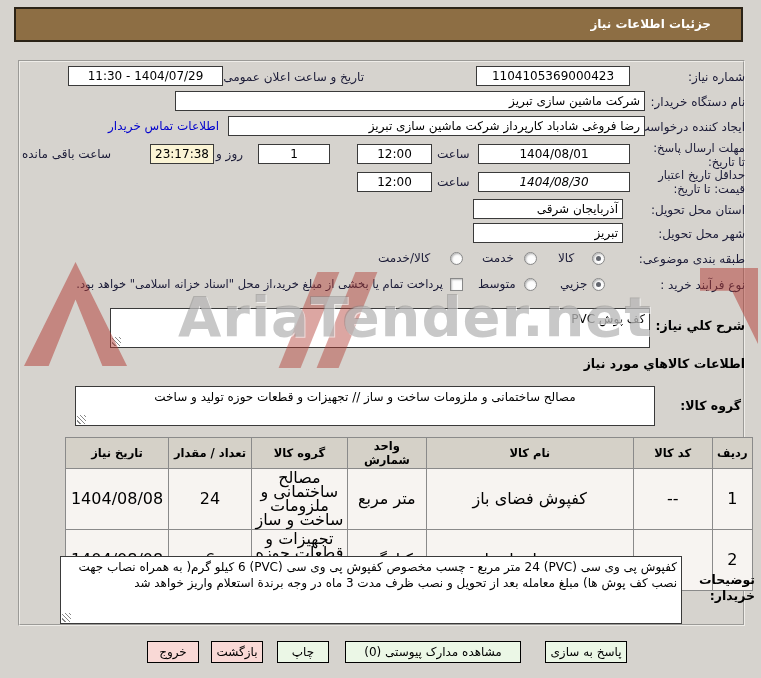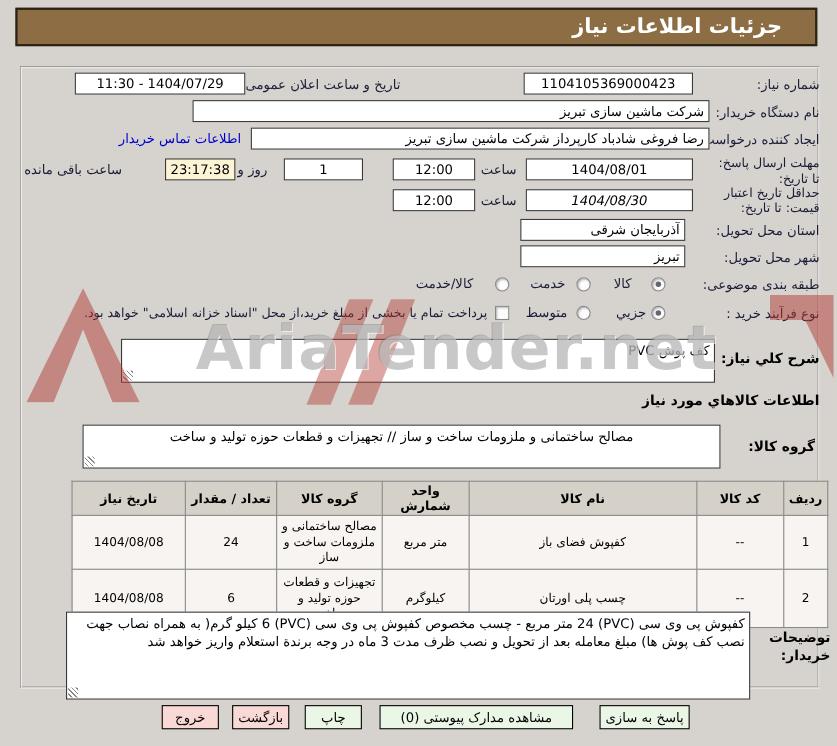--- a/index.html
+++ b/index.html
@@ -7,21 +7,21 @@
     width:761px;height:678px;overflow:hidden;position:relative;
     background:#d6d3ce;
     font-family:"DejaVu Sans","Liberation Sans",sans-serif;
     direction:rtl;
   }
   .stage{position:relative;width:761px;height:678px;}
   
   .titlebar{
     position:absolute;left:14px;top:7px;width:729px;height:35px;
     background:#8d6e44;border:2px solid #2b2317;box-sizing:border-box;
-    color:#fff;font-size:19px;font-weight:bold;
+    color:#fff;font-size:12px;font-weight:bold;
     line-height:31px;text-align:right;padding-right:30px;
   }
   
   .panel{
     position:absolute;left:18px;top:60px;width:727px;height:566px;
     border:2px groove #efede9;box-sizing:border-box;
   }
   .lbl{
     position:absolute;font-size:12px;color:#1c1c38;white-space:nowrap;
   }
@@ -65,21 +65,21 @@
   
   table.goods{
     position:absolute;left:65px;top:437px;width:688px;
     border-collapse:collapse;table-layout:fixed;
   }
   table.goods th{
     background:#d5d1c8;border:1px solid #8a8a8a;font-size:11.5px;font-weight:bold;color:#000;
     height:26px;padding:1px 2px;
   }
   table.goods td{
-    background:#f7f4f1;border:1px solid #8a8a8a;font-size:11px;color:#000;
+    background:#f7f4f1;border:1px solid #8a8a8a;font-size:16px;color:#000;
     text-align:center;padding:2px 3px;line-height:14px;
   }
   tr.r1 td{height:44px;}
   tr.r2 td{height:48px;}
   
   .btn{
     position:absolute;top:641px;height:22px;border:1px solid #000;box-sizing:border-box;
     font-size:12px;line-height:20px;text-align:center;cursor:pointer;color:#000;
   }
   .green{background:#ebf7e6;}
@@ -210,21 +210,21 @@
       <td>چسب پلی اورتان</td>
       <td>کیلوگرم</td>
       <td>تجهیزات و قطعات حوزه تولید و ساخت</td>
       <td>6</td>
       <td>1404/08/08</td>
     </tr>
   </tbody>
     </table>
 
   <div class="blbl" style="right:6px;top:572px;width:68px;white-space:normal;text-align:right;line-height:16px;">توضیحات خریدار:</div>
-  <div class="tarea rt" style="left:60px;top:556px;width:622px;height:80px;white-space:normal;">
+  <div class="tarea rt" style="left:60px;top:556px;width:622px;height:68px;white-space:normal;">
     <span>کفپوش پی وی سی (PVC) 24 متر مربع - چسب مخصوص کفپوش پی وی سی (PVC) 6 کیلو گرم( به همراه نصاب جهت نصب کف پوش ها) مبلغ معامله بعد از تحویل و نصب ظرف مدت 3 ماه در وجه برندة استعلام واریز خواهد شد</span>
     <span class="rz"></span>
   </div>
 
   <div class="btn green" style="left:545px;width:82px;">پاسخ به سازی</div>
   <div class="btn green" style="left:345px;width:176px;">مشاهده مدارک پیوستی (0)</div>
   <div class="btn green" style="left:277px;width:52px;">چاپ</div>
   <div class="btn pink" style="left:211px;width:52px;">بازگشت</div>
   <div class="btn pink" style="left:147px;width:52px;">خروج</div>
 

